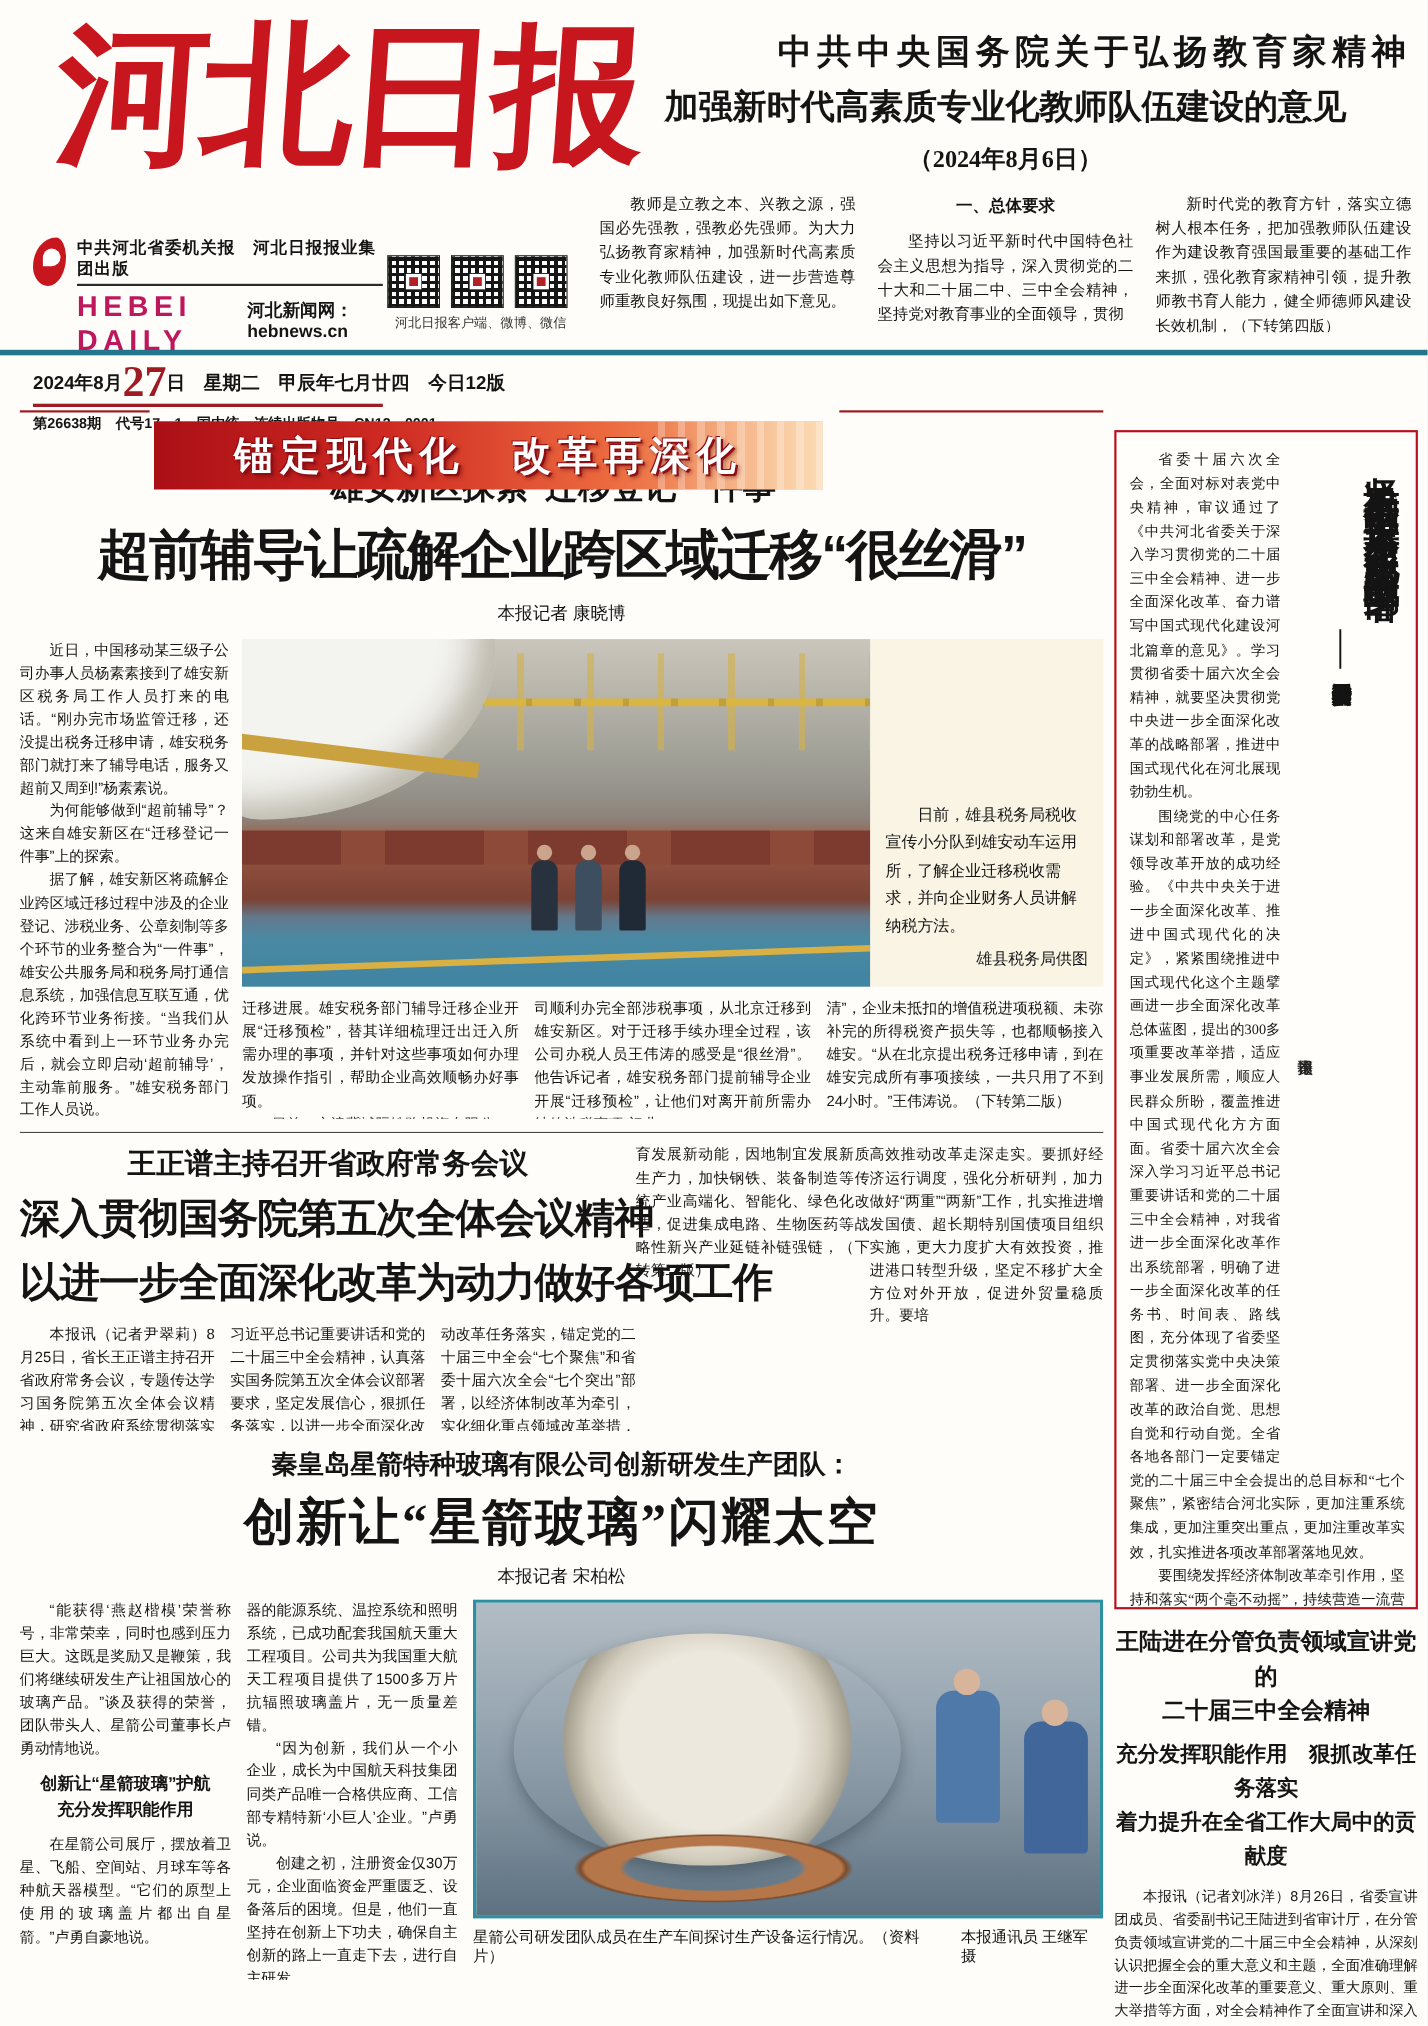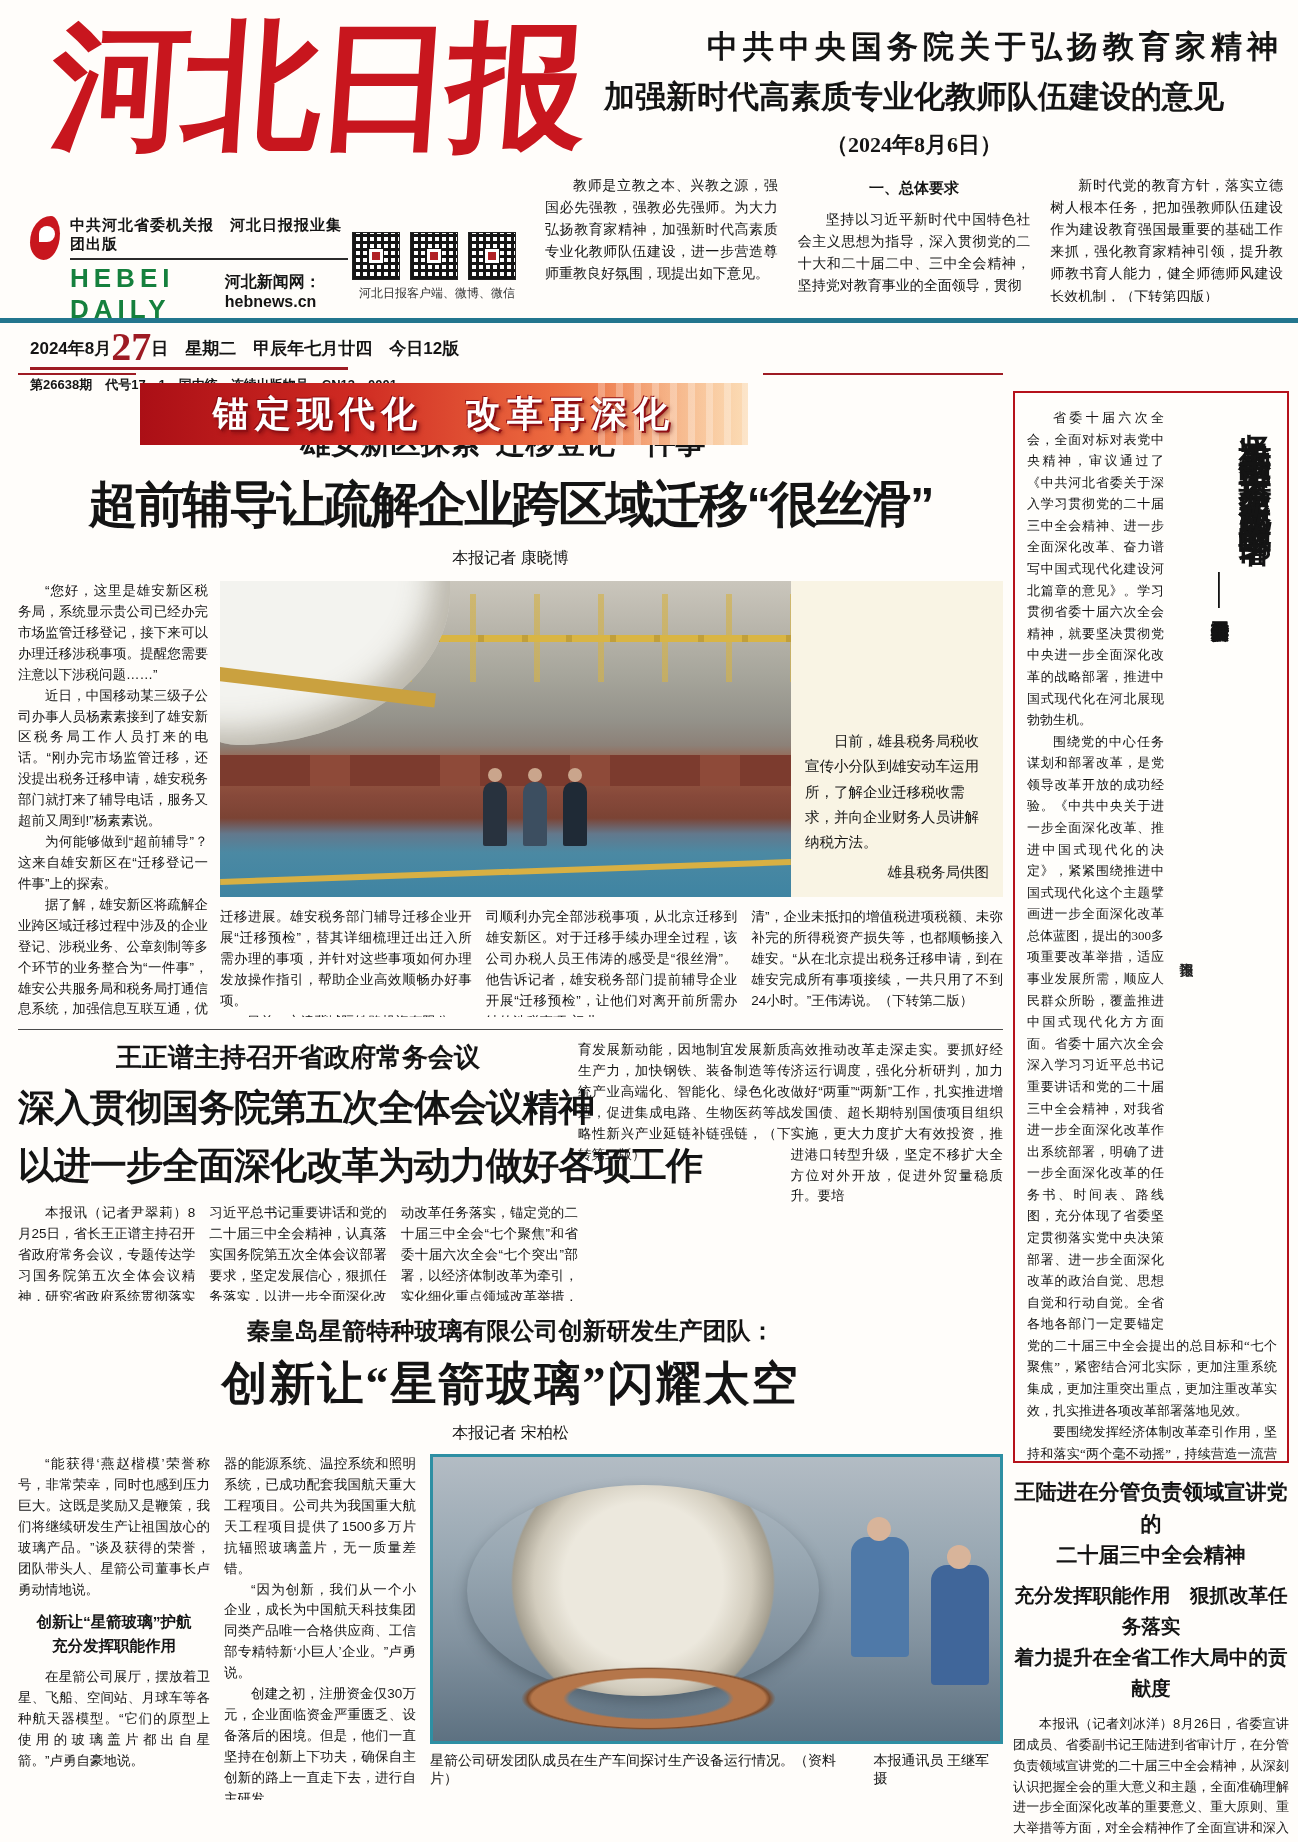--- a/index.html
+++ b/index.html
@@ -16,21 +16,21 @@
     font-size:138px; line-height:1.25; letter-spacing:-6px; transform:skewX(-4deg);
   }
   .mast-info { position:absolute; left:30px; top:216px; width:318px; }
   .pub-row { display:flex; gap:10px; align-items:flex-start; }
   .logo-mark { width:30px; height:44px; position:relative; flex:none; }
   .logo-mark::before { content:""; position:absolute; inset:0; background:#c8161e; border-radius:70% 30% 55% 45% / 60% 40% 60% 40%; }
   .logo-mark::after { content:""; position:absolute; left:9px; top:10px; width:16px; height:16px; background:#fff; border-radius:50% 50% 50% 0; }
   .pub-lines { flex:1; }
   .org-line { font-size:15px; font-weight:bold; letter-spacing:1px; border-bottom:2px solid #2b2b2b; padding-bottom:4px; }
   .pub-line2 { display:flex; align-items:baseline; gap:12px; padding-top:3px; }
-  .en-name { font-size:26px; color:#15803d; letter-spacing:5px; font-weight:bold; }
+  .en-name { font-size:26px; color:#be185d; letter-spacing:5px; font-weight:bold; }
   .website { font-size:16px; font-weight:bold; }
   .date-row { margin-top:6px; border-bottom:3px solid #9e1b23; padding-bottom:4px; font-size:17px; font-weight:bold; white-space:nowrap; }
   .date-day { font-family:"Liberation Serif", serif; color:#9e1b23; font-size:40px; font-weight:bold; line-height:.8; vertical-align:-6px; }
   .issue-row { margin-top:6px; font-size:13px; font-weight:bold; white-space:nowrap; }
   .qr-group { position:absolute; left:352px; top:232px; width:170px; }
   .qr-row { display:flex; gap:10px; }
   .qr { width:48px; height:48px; position:relative; border:1px solid #222;
     background-image:repeating-linear-gradient(90deg,#161616 0 3px,transparent 3px 7px),
                      repeating-linear-gradient(0deg,#161616 0 3px,#fff 3px 7px); }
   .qr::after { content:""; position:absolute; inset:34%; background:#b02227; border:3px solid #fff; }
@@ -200,21 +200,20 @@
         </div>
       </div>
 
       <article>
         <div class="tax-kicker">雄安新区探索“迁移登记一件事”</div>
         <h2 class="tax-headline">超前辅导让疏解企业跨区域迁移“很丝滑”</h2>
         <div class="tax-byline">本报记者 康晓博</div>
 
         <div class="tax-body">
           <div class="tax-col1 bodytext">
-            <p>“您好，这里是雄安新区税务局，系统显示贵公司已经办完市场监管迁移登记，接下来可以办理迁移涉税事项。提醒您需要注意以下涉税问题……”</p>
             <p>近日，中国移动某三级子公司办事人员杨素素接到了雄安新区税务局工作人员打来的电话。“刚办完市场监管迁移，还没提出税务迁移申请，雄安税务部门就打来了辅导电话，服务又超前又周到!”杨素素说。</p>
             <p>为何能够做到“超前辅导”？这来自雄安新区在“迁移登记一件事”上的探索。</p>
             <p>据了解，雄安新区将疏解企业跨区域迁移过程中涉及的企业登记、涉税业务、公章刻制等多个环节的业务整合为“一件事”，雄安公共服务局和税务局打通信息系统，加强信息互联互通，优化跨环节业务衔接。“当我们从系统中看到上一环节业务办完后，就会立即启动‘超前辅导’，主动靠前服务。”雄安税务部门工作人员说。</p>
 
           </div>
           <div class="tax-right">
             <div class="photo-row">
               <div class="depot-photo">
                 <div class="posts"></div>
                   <div class="rail-top"></div>

